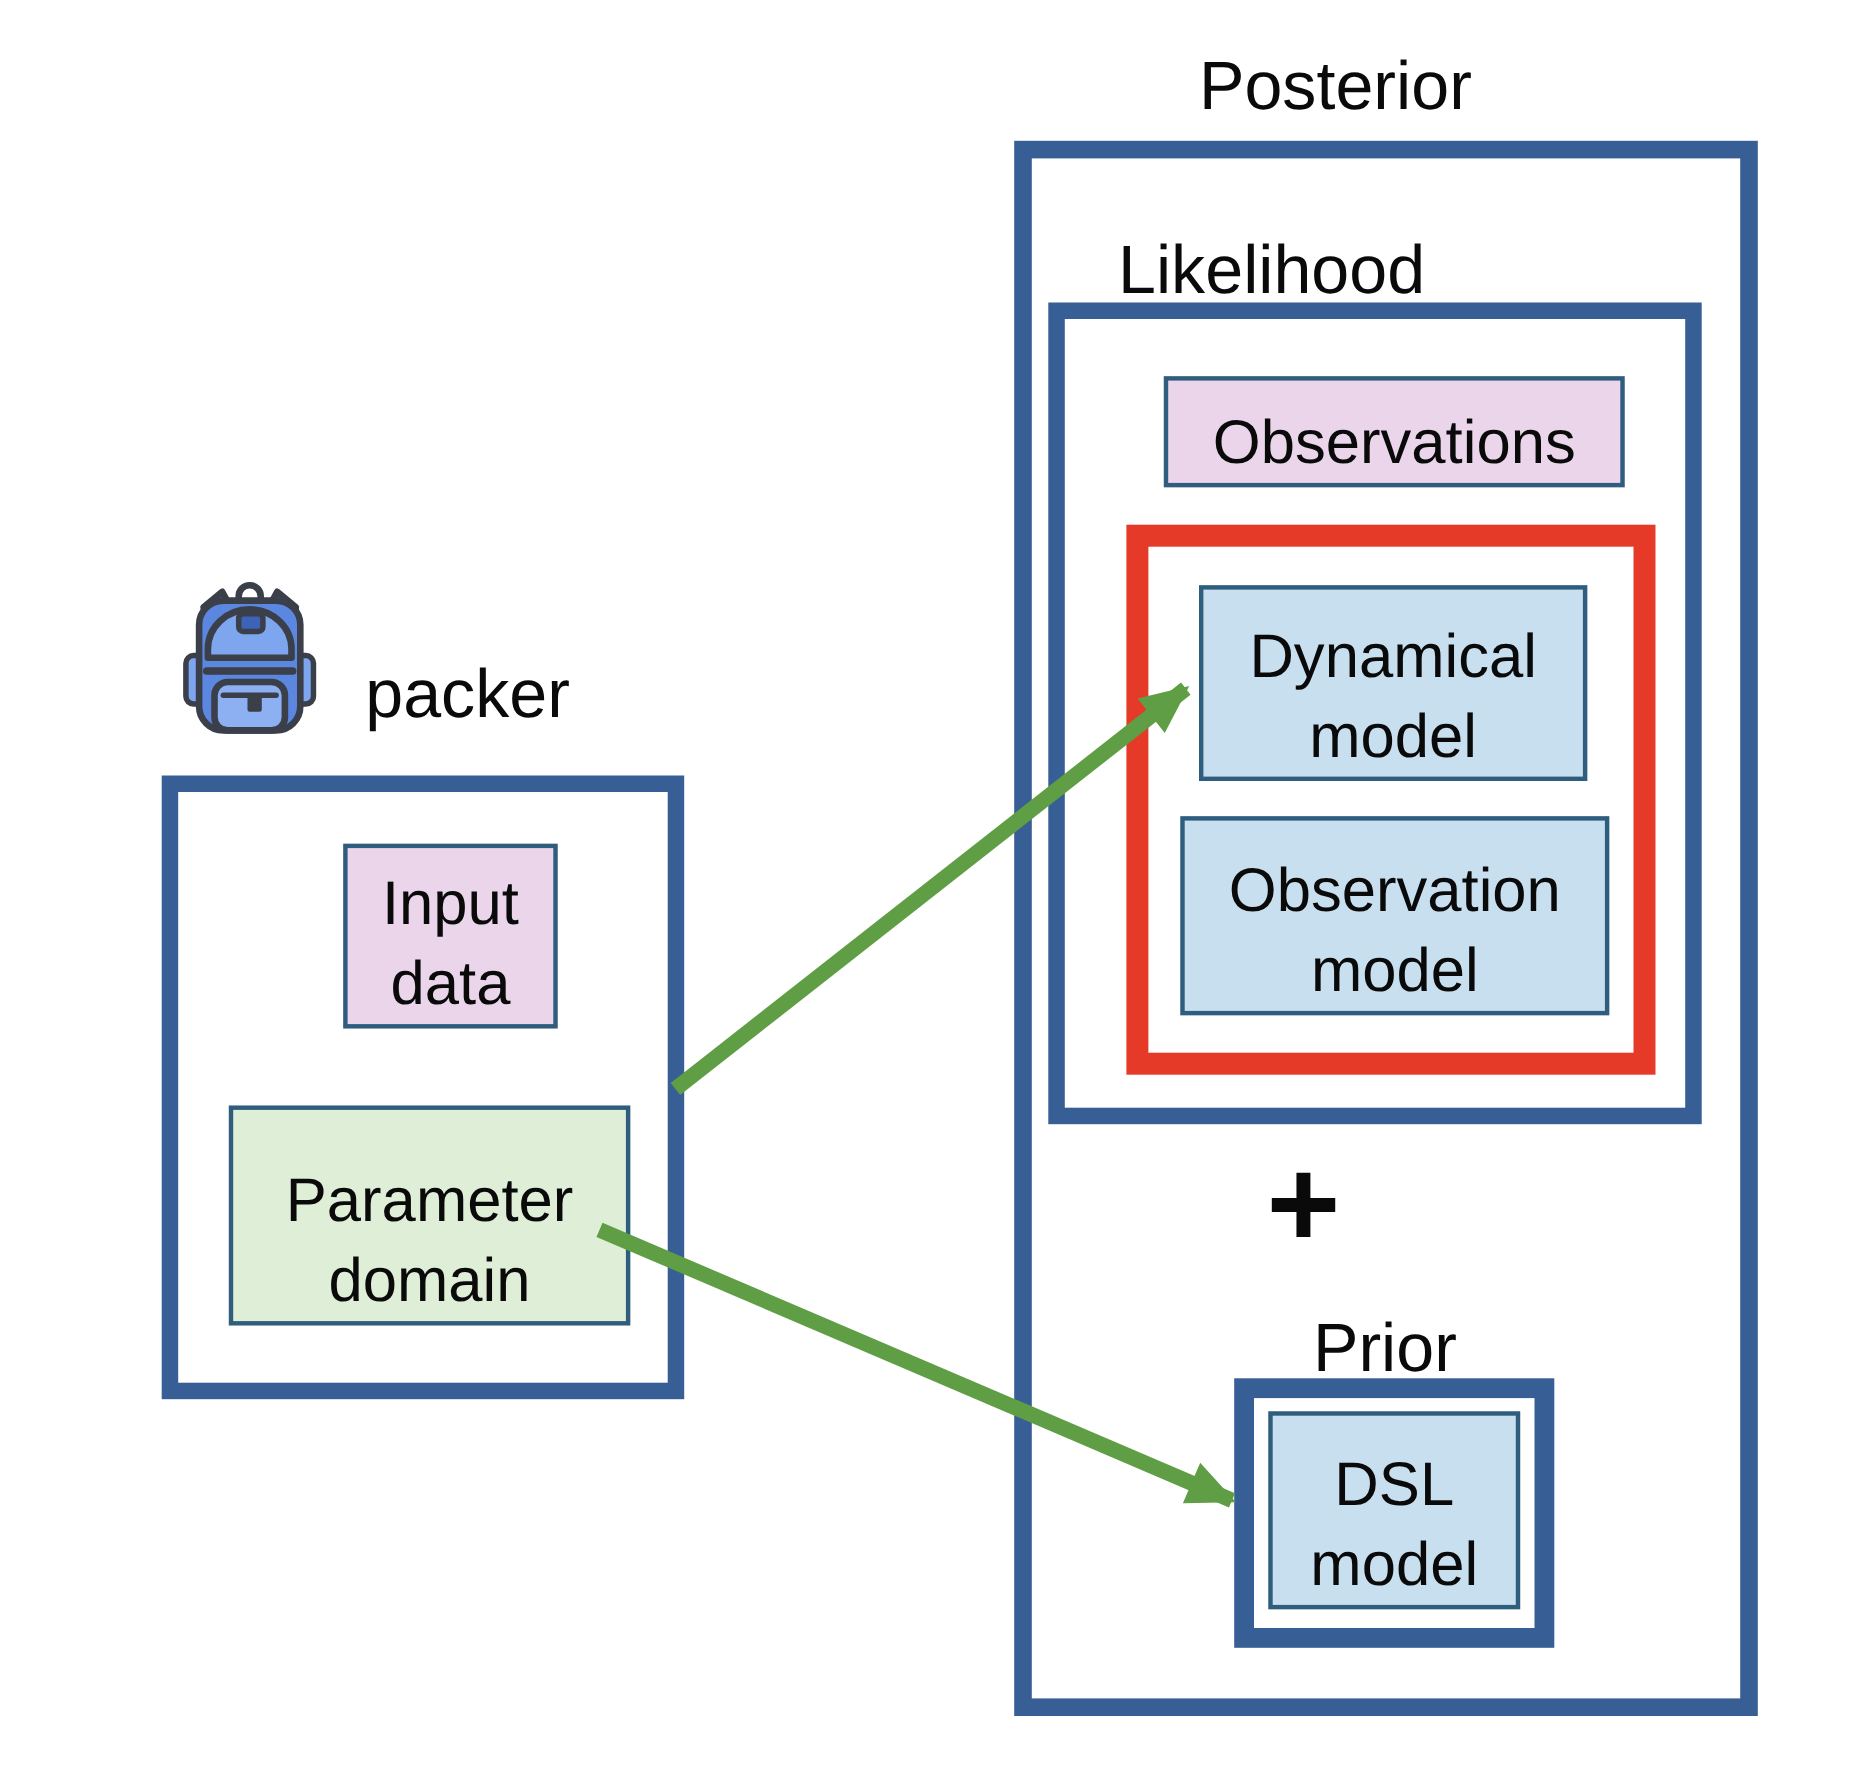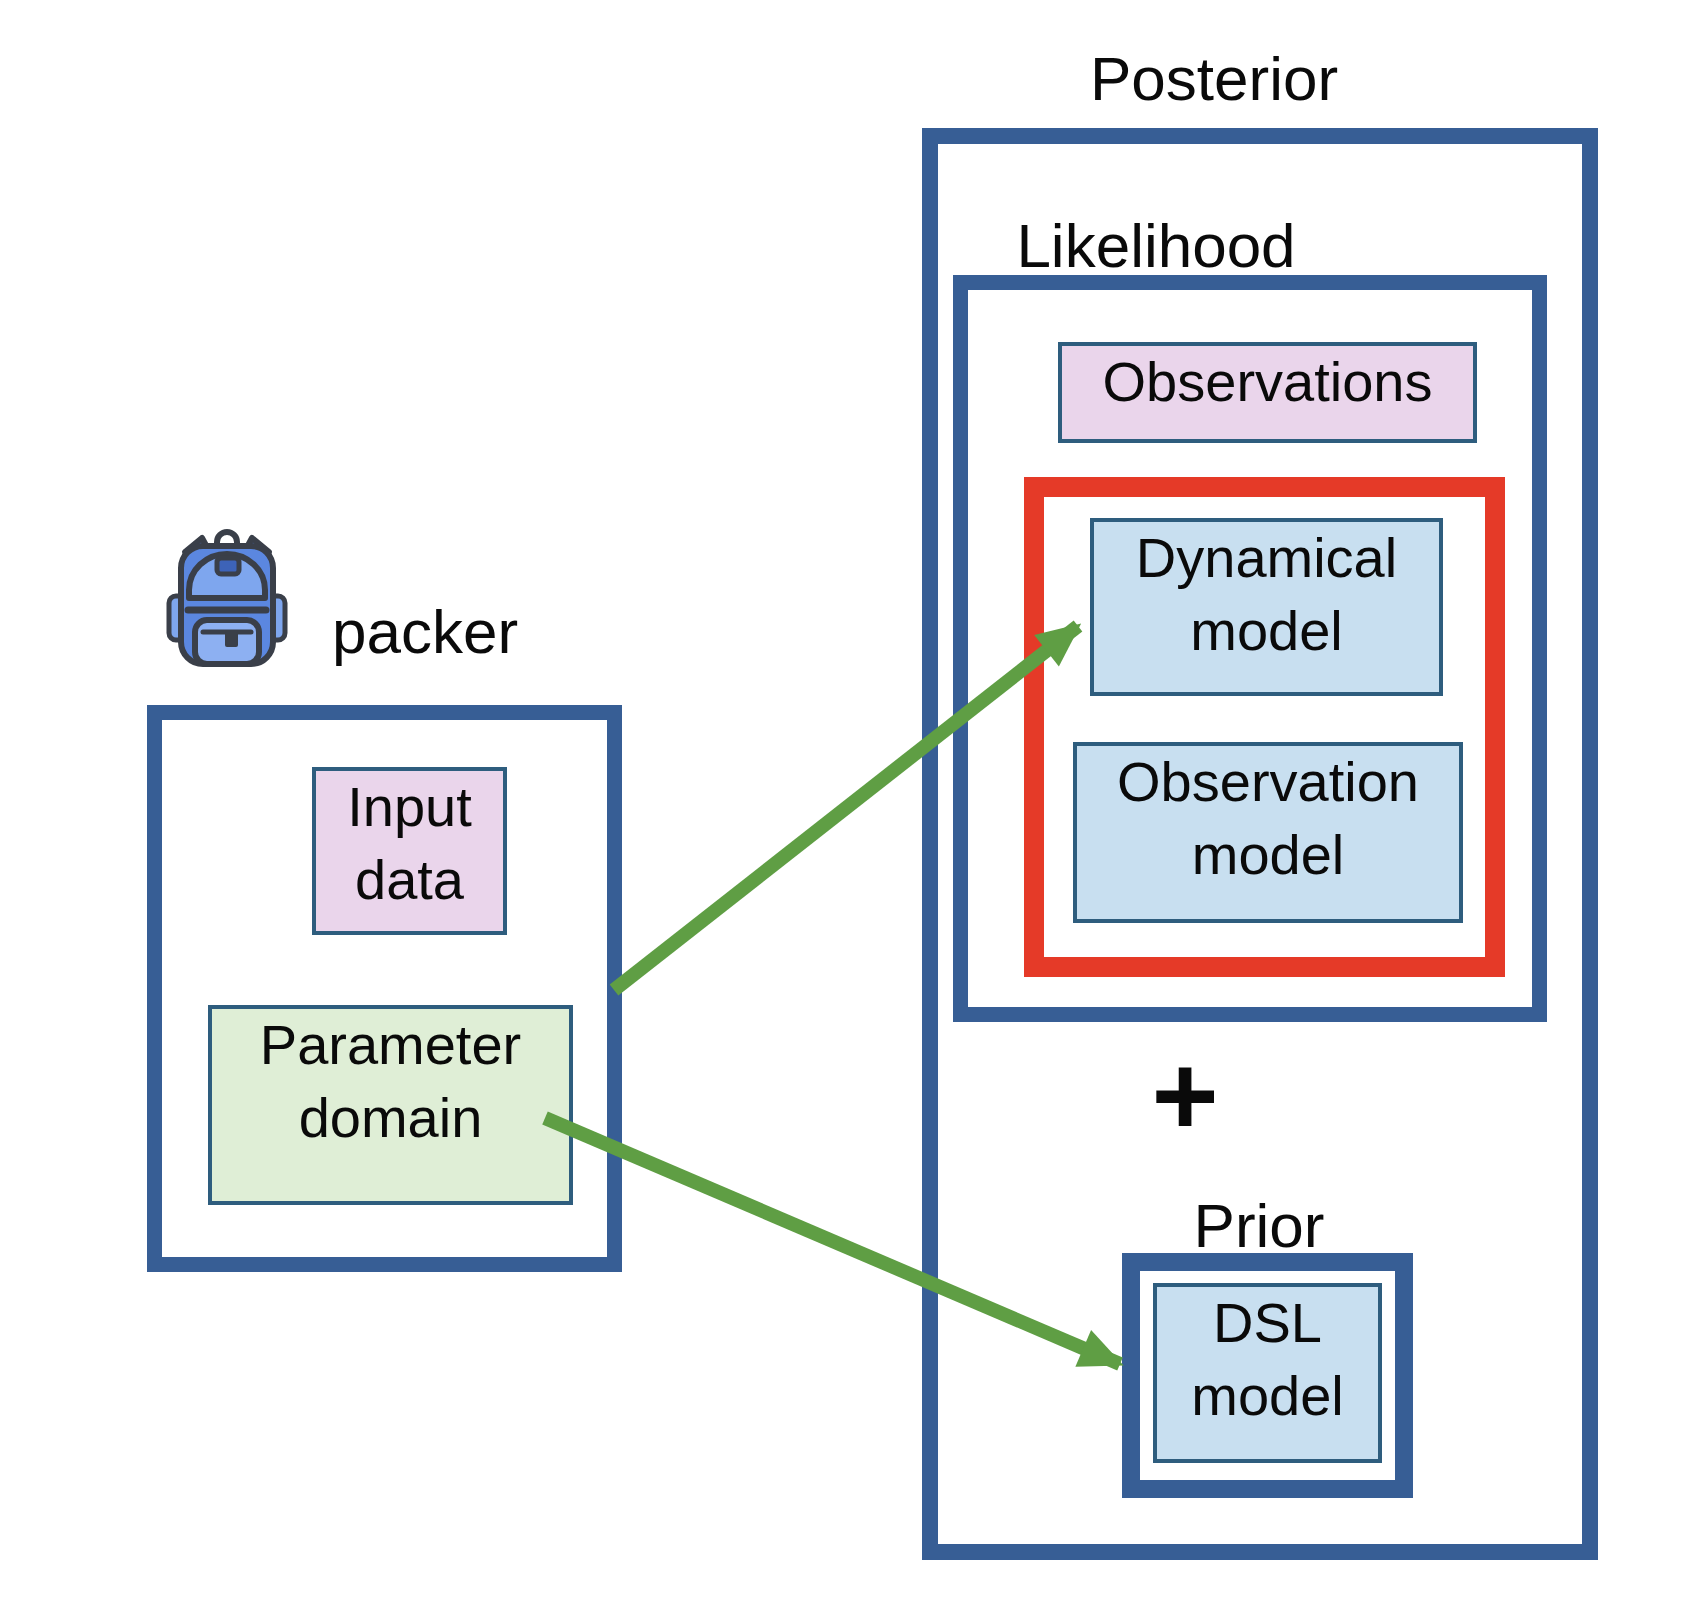--- a/index.html
+++ b/index.html
@@ -7,21 +7,21 @@
     position:relative;width:1692px;height:1620px;background:#ffffff;
     font-family:"Liberation Sans",sans-serif;color:#0a0a0a;overflow:hidden;
   }
   .frame{position:absolute;box-sizing:border-box;background:transparent;}
   .frame-blue{border:16px solid #375e95;}
   .frame-blue-thin{border:15px solid #375e95;}
   .frame-red{border:20px solid #e53a28;}
   .frame-prior{border:18px solid #375e95;}
   .cell{
     position:absolute;box-sizing:border-box;border:4px solid #2e5d7e;
-    display:flex;align-items:flex-start;justify-content:center;
+    display:flex;align-items:flex-end;justify-content:center;
     text-align:center;font-size:56px;line-height:1.3;color:#0a0a0a;
   }
   .fill-pink{background:#ead5eb;}
   .fill-lblue{background:#c8dff0;}
   .fill-lgreen{background:#dfeed6;}
   .biglabel{position:absolute;font-size:62px;line-height:1.1;text-align:center;color:#0a0a0a;white-space:nowrap;}
   .plus{position:absolute;font-size:115px;font-weight:700;line-height:130px;text-align:center;color:#0a0a0a;}
   .overlay{position:absolute;left:0;top:0;}
   .icon{position:absolute;}
 </style>
@@ -35,21 +35,21 @@
 
   <div class="biglabel" style="left:1006px;top:212px;width:300px;">Likelihood</div>
   <div class="frame frame-blue-thin" style="left:953px;top:275px;width:594px;height:747px;"></div>
 
   <div class="cell fill-pink" style="left:1058px;top:342px;width:419px;height:101px;">
     <span>Observations</span>
   </div>
 
   <div class="frame frame-red" style="left:1024px;top:477px;width:481px;height:500px;"></div>
 
-  <div class="cell fill-lblue" style="left:1090px;top:518px;width:353px;height:178px;">
+  <div class="cell fill-lblue" style="left:1090px;top:532px;width:353px;height:178px;">
     <span>Dynamical model</span>
   </div>
 
   <div class="cell fill-lblue" style="left:1073px;top:742px;width:390px;height:181px;">
     <span>Observation model</span>
   </div>
 
   <div class="plus" style="left:1125px;top:1030px;width:120px;height:130px;">+</div>
 
   <div class="biglabel" style="left:1159px;top:1192px;width:200px;">Prior</div>

